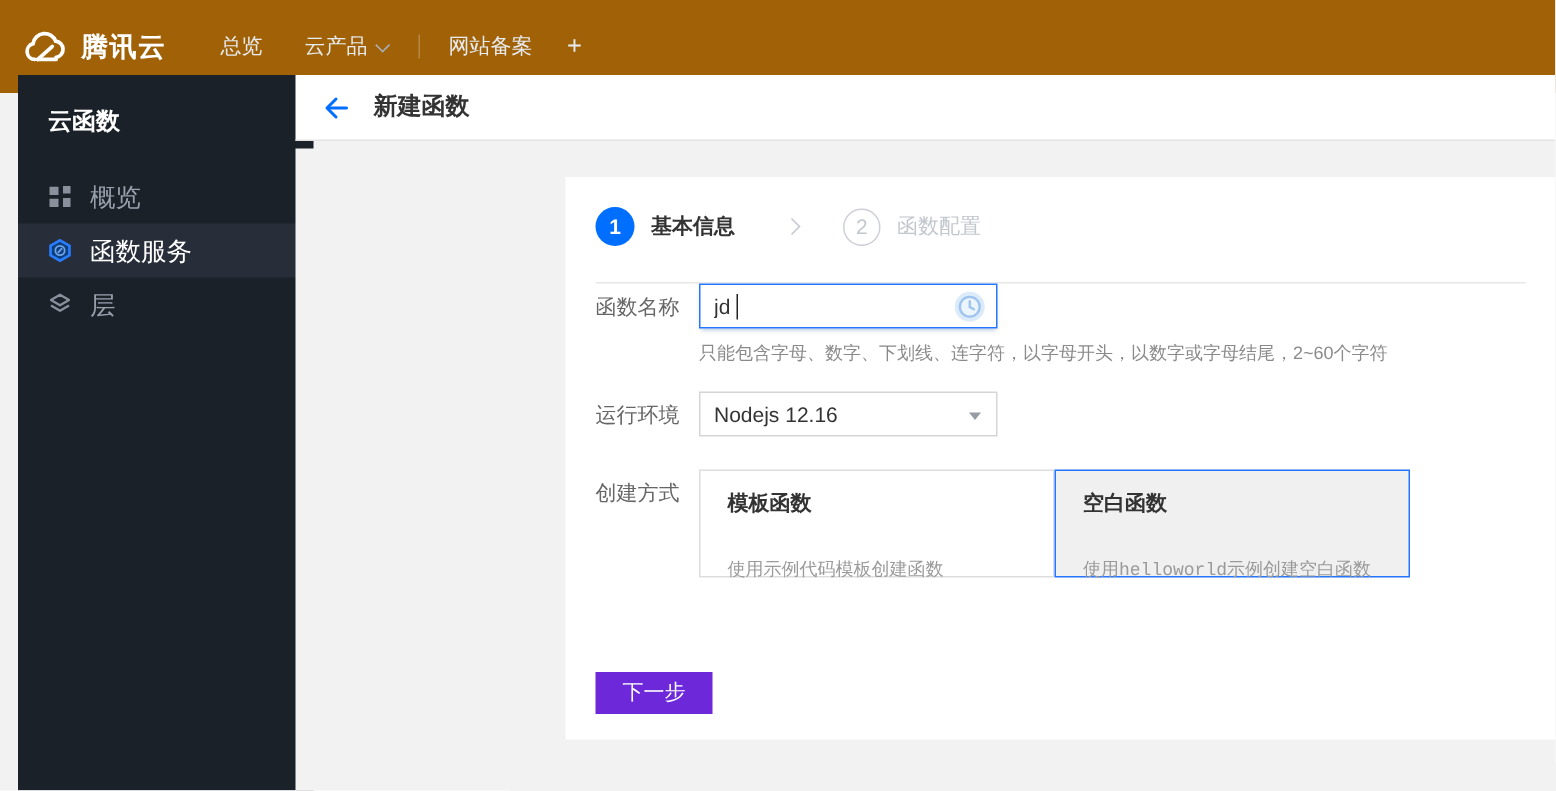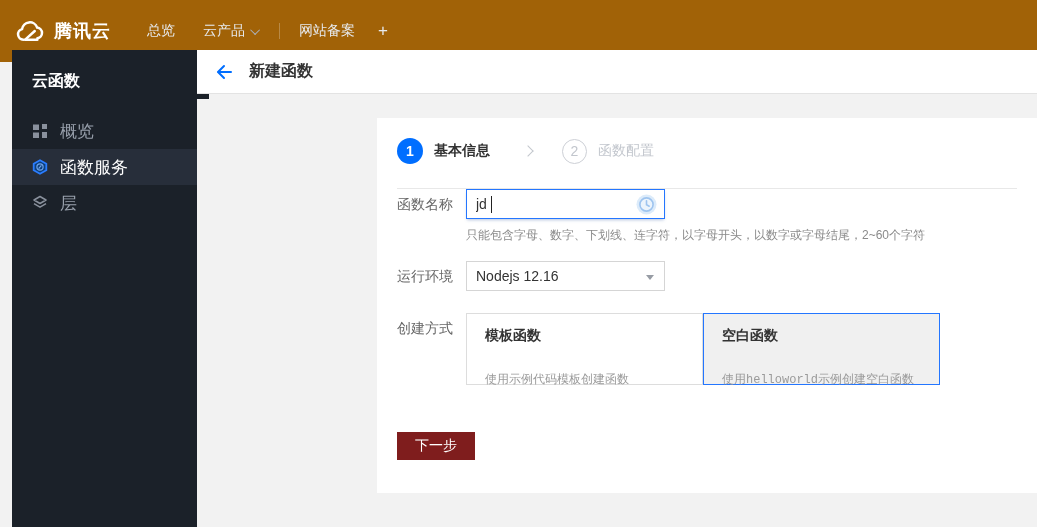--- a/index.html
+++ b/index.html
@@ -62,21 +62,21 @@
   .select-box { position:relative; width:199px; height:30px; border:1px solid #d5d5d5; background:#ffffff; display:flex; align-items:center; padding-left:9px; font-size:14px; color:#333333; cursor:pointer; }
   .select-caret { position:absolute; right:10px; top:13px; width:0; height:0; border-left:4.5px solid transparent; border-right:4.5px solid transparent; border-top:5.5px solid #979ca4; }
 
   .option-cards { display:flex; }
   .option-card { width:237px; height:72px; padding:13px 0 0 18px; cursor:pointer; }
   .option-card.default { border:1px solid #dddddd; background:#ffffff; }
   .option-card.selected { border:1px solid #2476ff; background:#f0f0f0; }
   .option-title { font-size:14px; font-weight:bold; color:#333333; }
   .option-desc { font-size:12px; color:#9a9a9a; margin-top:26px;font-family:Liberation Mono, monospace; }
 
-  .next-btn { margin-top:47px; width:78px; height:28px; background:#7f1d1d; color:#ffffff; border:none; font-size:14px; cursor:pointer; display:block; font-family:"Liberation Sans","DejaVu Sans",sans-serif; }
+  .next-btn { margin-top:63px; width:78px; height:28px; background:#6d28d9; color:#ffffff; border:none; font-size:14px; cursor:pointer; display:block; font-family:"Liberation Sans","DejaVu Sans",sans-serif; }
 </style>
 </head>
 <body>
 
 <div class="screen">
 
   <div class="topbar">
     <div class="brand">
       <span style="display:flex;">
         <svg width="31" height="23" viewBox="0 0 32 24">

